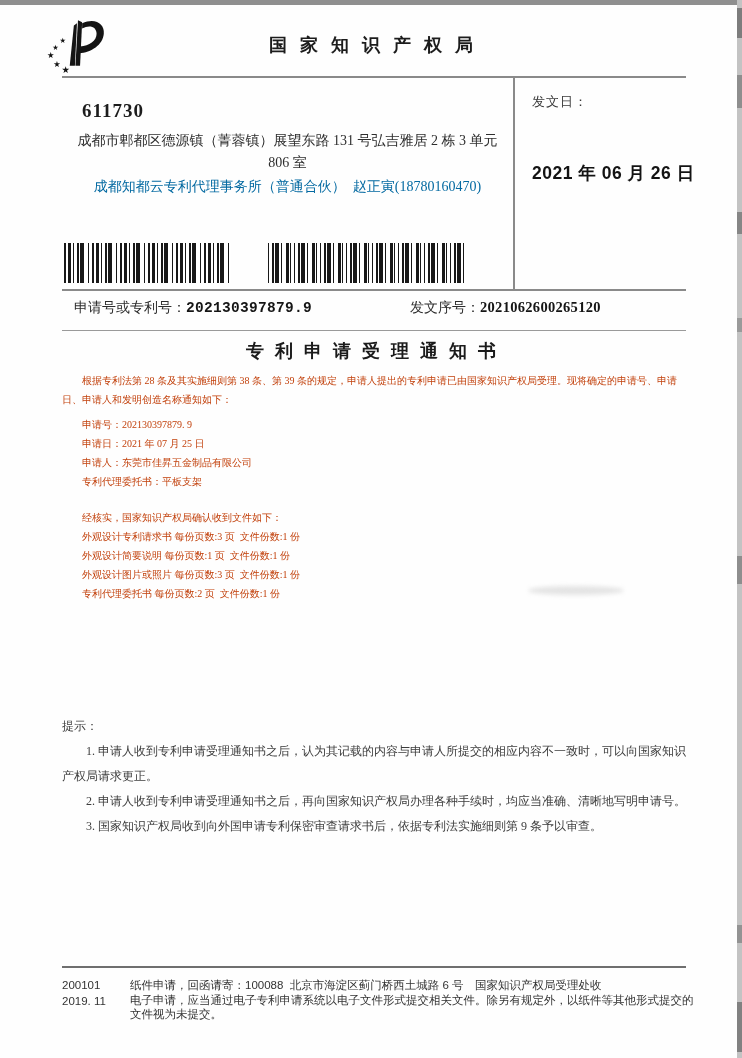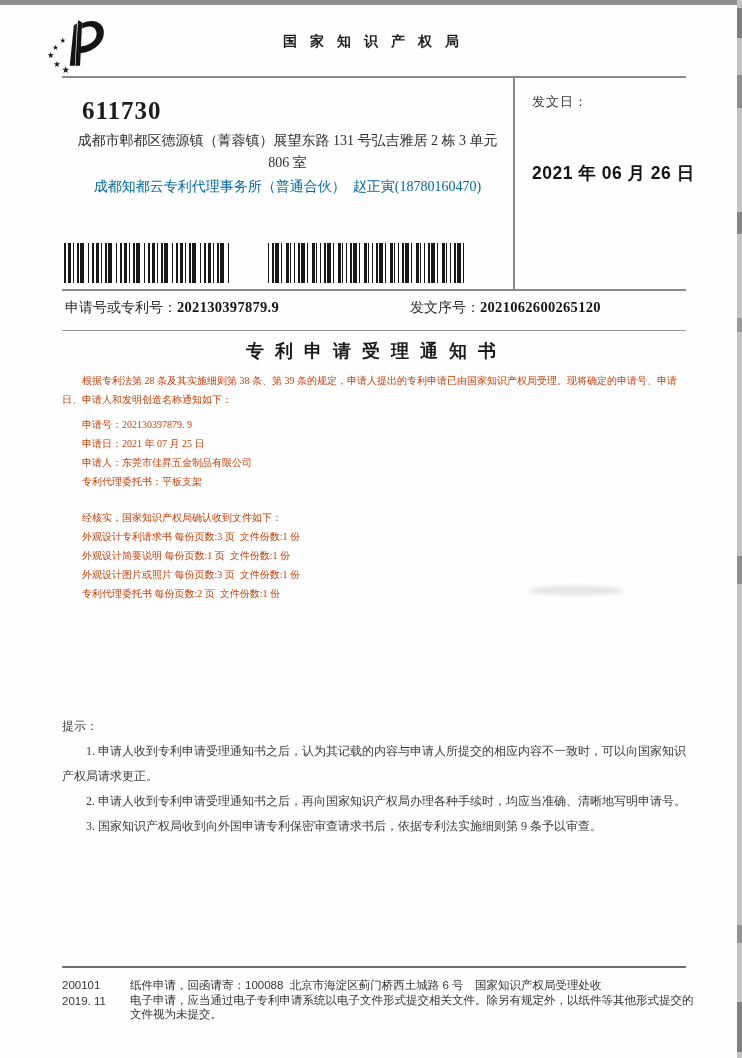--- a/index.html
+++ b/index.html
@@ -16,35 +16,35 @@
   .scan-right .m3{top:212px;height:22px;background:#868686;}
   .scan-right .m4{top:318px;height:14px;background:#9a9a9a;}
   .scan-right .m5{top:556px;height:28px;background:#8e8e8e;}
   .scan-right .m6{top:925px;height:18px;background:#939393;}
   .scan-right .m7{top:1002px;height:50px;background:#818181;}
 
   
   .logo{position:absolute;left:46px;top:13px;width:64px;height:62px;}
   .org-title{
     position:absolute;left:0;top:33px;width:742px;margin:0;text-align:center;
-    font-size:14px;font-weight:600;letter-spacing:13px;padding-left:13px;box-sizing:border-box;
+    font-size:18px;font-weight:600;letter-spacing:13px;padding-left:13px;box-sizing:border-box;
     color:#1c1c1c;
   }
 
   
   .rule{position:absolute;background:#8a8a8a;}
   .rule-header{left:62px;top:76px;width:624px;height:2px;}
   .vrule{position:absolute;left:513px;top:76px;width:2px;height:214px;background:#8a8a8a;}
   .rule-mid{left:62px;top:289px;width:624px;height:2px;}
   .rule-mid2{left:62px;top:330px;width:624px;height:1px;background:#9a9a9a;}
   .rule-footer{left:62px;top:966px;width:624px;height:2px;background:#6f6f6f;}
 
   
   .recipient{position:absolute;left:62px;top:98px;width:451px;}
-  .postal{margin-left:20px;font-size:25px;font-weight:700;letter-spacing:1px;color:#1c1c1c;line-height:26px;}
+  .postal{margin-left:20px;font-size:19px;font-weight:700;letter-spacing:1px;color:#1c1c1c;line-height:26px;}
   .addr1{margin-top:7px;text-align:center;font-size:14px;line-height:19px;color:#2e2e2e;}
   .addr2{margin-top:3px;text-align:center;font-size:14px;line-height:19px;color:#2e2e2e;}
   .agency{margin-top:5px;text-align:center;font-size:14px;line-height:19px;color:#0369a1;white-space:pre-wrap;}
 
   
   .dispatch{position:absolute;left:515px;top:68px;width:170px;height:214px;box-sizing:border-box;padding:25px 0 0 17px;}
   .dispatch-label{font-size:13px;color:#3a3a3a;letter-spacing:1px;}
   .dispatch-date{
     margin-top:50px;font-family:"Liberation Sans","DejaVu Sans",sans-serif;
     font-size:17.5px;font-weight:700;color:#131313;letter-spacing:0.5px;white-space:nowrap;
@@ -52,21 +52,21 @@
 
   
   .barcode{position:absolute;top:243px;height:40px;background-color:#fff;}
   .bc1{left:64px;width:167px;
     background-image:repeating-linear-gradient(90deg,#181818 0 2px,#fff 2px 4px,#181818 4px 7px,#fff 7px 9px,#181818 9px 10px,#fff 10px 13px,#181818 13px 15px,#fff 15px 16px,#181818 16px 20px,#fff 20px 24px,#181818 24px 25px,#fff 25px 28px);}
   .bc2{left:268px;width:198px;
     background-image:repeating-linear-gradient(90deg,#181818 0 1px,#fff 1px 4px,#181818 4px 6px,#fff 6px 7px,#181818 7px 11px,#fff 11px 13px,#181818 13px 14px,#fff 14px 18px,#181818 18px 21px,#fff 21px 22px,#181818 22px 23px,#fff 23px 26px);}
 
   
   .numbers-row{position:absolute;left:62px;top:299px;width:626px;height:28px;font-size:14px;color:#2c2c2c;}
-  .numbers-row .grp-left{position:absolute;left:3px;top:0;white-space:nowrap;}
+  .numbers-row .grp-left{position:absolute;left:12px;top:0;white-space:nowrap;font-family:Liberation Mono, monospace;}
   .numbers-row .grp-right{position:absolute;left:348px;top:0;white-space:nowrap;}
   .numbers-row b{font-weight:700;color:#151515;font-size:14.5px;letter-spacing:0.3px;}
 
   
   .notice-title{
     position:absolute;left:0;top:339px;width:742px;margin:0;text-align:center;
     font-size:18px;font-weight:700;letter-spacing:11px;padding-left:11px;box-sizing:border-box;color:#1b1b1b;
   }
 
   

